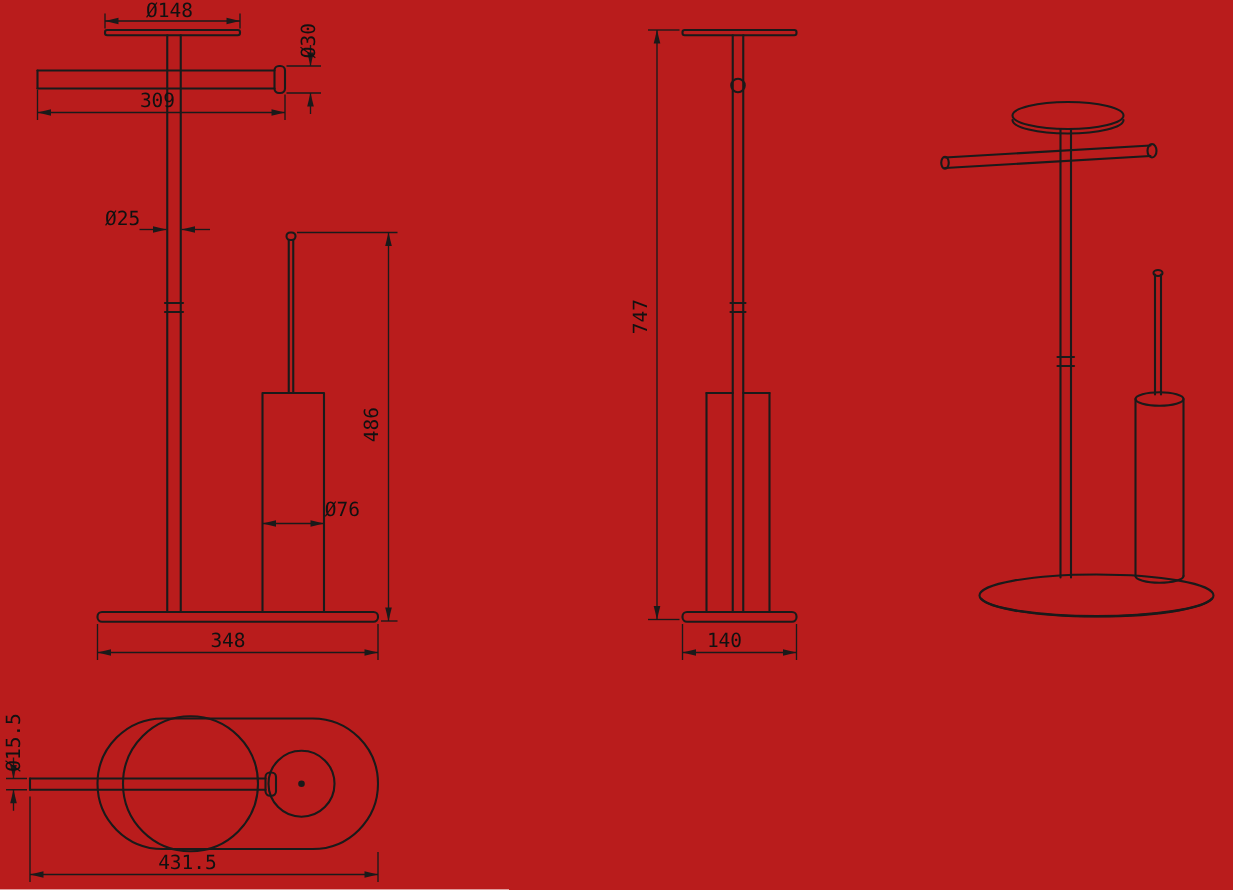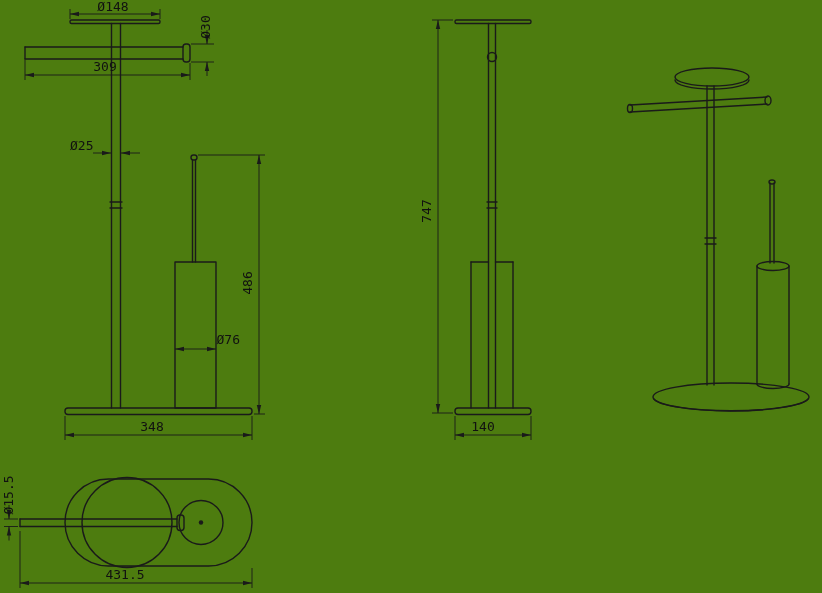--- a/index.html
+++ b/index.html
@@ -1,16 +1,16 @@
 <!DOCTYPE html>
 <html><head>
 <meta charset="utf-8">
 <style>
   html,body{margin:0;padding:0;background:#ffffff;}
-  .canvas{position:relative;width:822px;height:593px;background:#4d7c0f;overflow:hidden;}
+  .canvas{position:relative;width:822px;height:593px;background:#b91c1c;overflow:hidden;}
   svg{display:block;}
   .obj{fill:none;stroke:#1a1a1a;stroke-width:1.4;stroke-linecap:round;stroke-linejoin:round;}
   .dim{fill:none;stroke:#1a1a1a;stroke-width:0.9;stroke-linecap:butt;}
   .filldot{fill:#1a1a1a;stroke:none;}
   .dim-text{font-family:"DejaVu Sans Mono","Liberation Mono",monospace;font-size:13px;fill:#111111;stroke:none;}
 </style>
 </head>
 <body>
 
 <div class="canvas">

